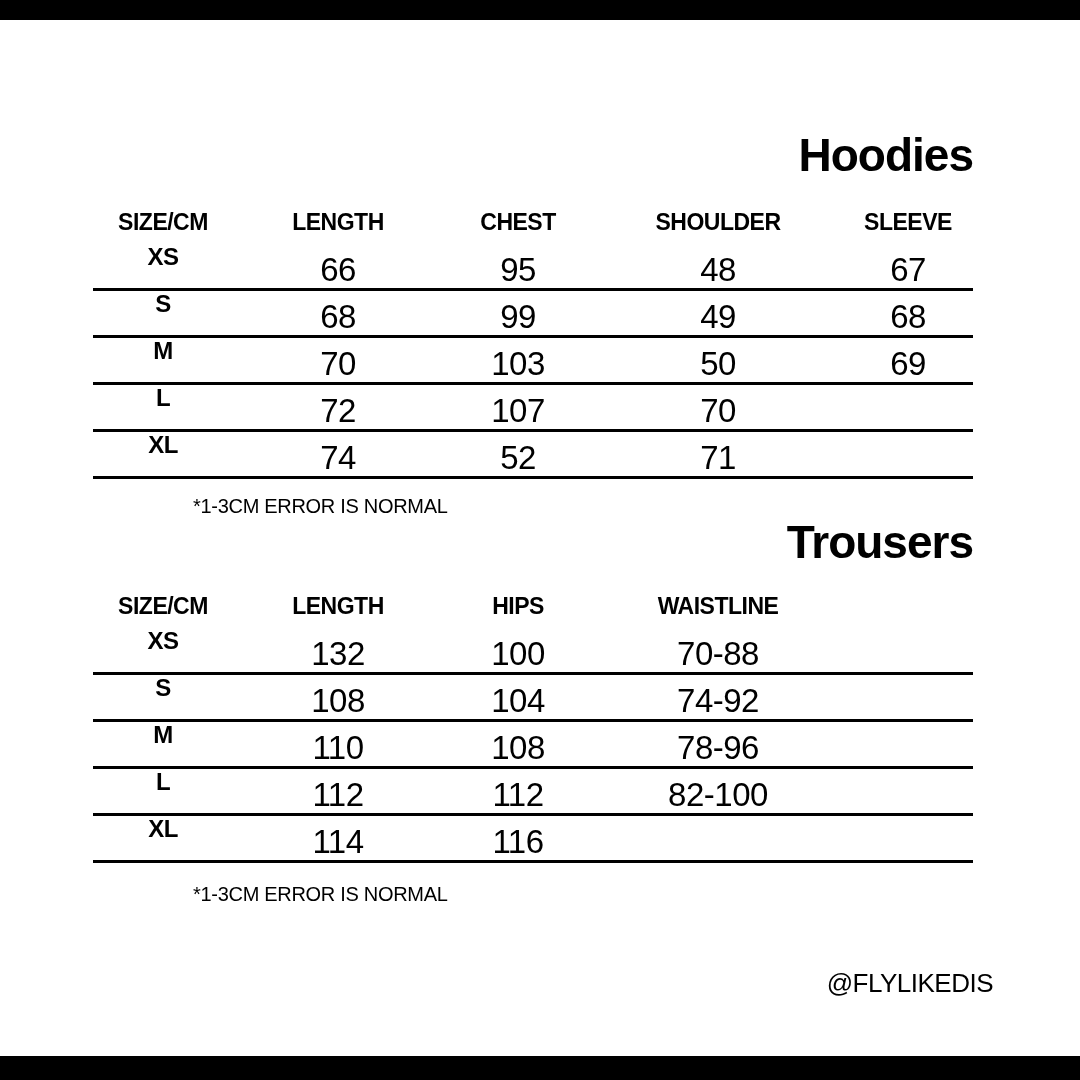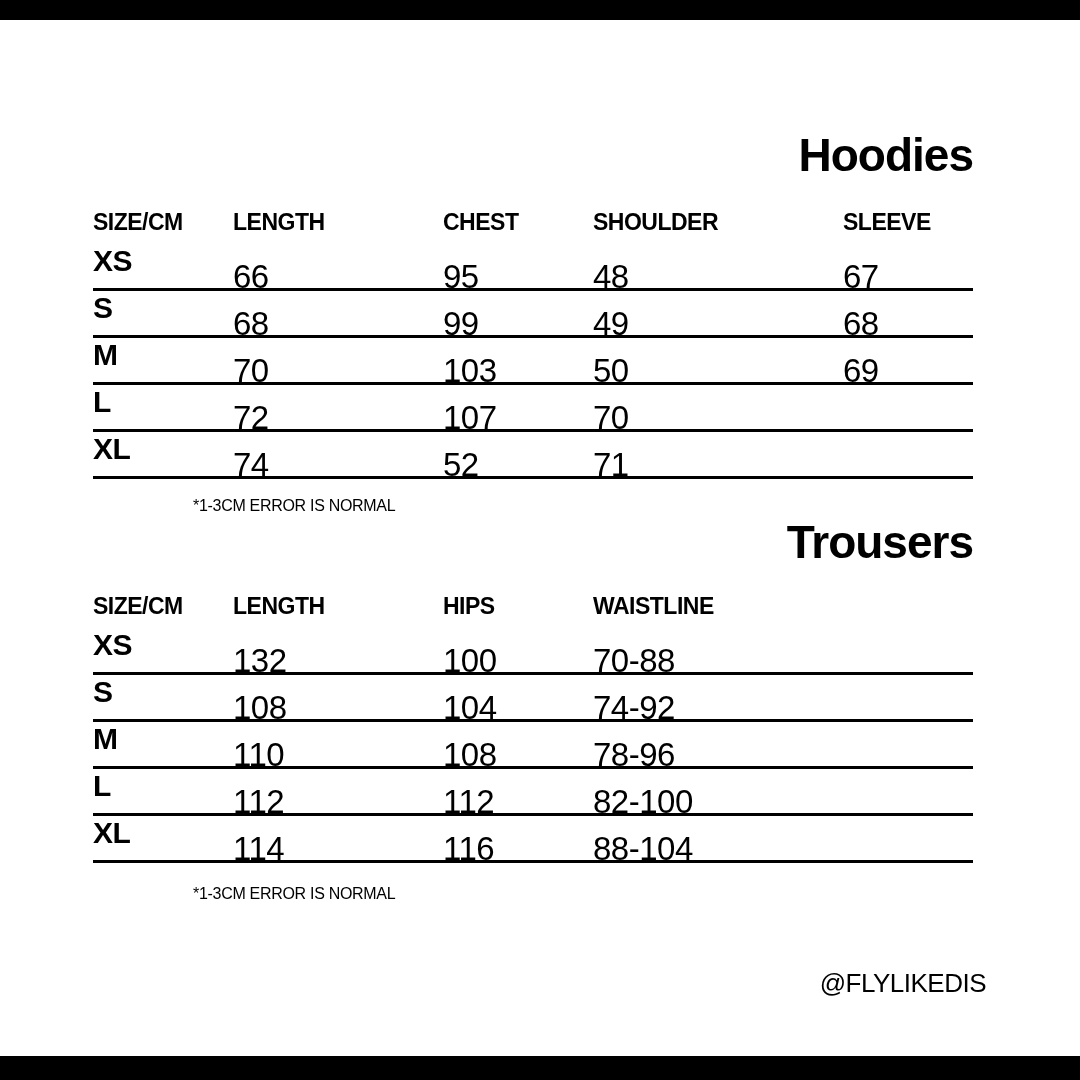--- a/index.html
+++ b/index.html
@@ -47,44 +47,44 @@
     font-size: 23px;
     font-weight: bold;
     letter-spacing: -0.5px;
   }
   .tbody .trow {
     height: 47px;
     border-bottom: 3px solid #000000;
     align-items: end;
   }
   .tcell {
-    text-align: left;
+    text-align: center;
     font-size: 33px;
     letter-spacing: -0.5px;
     line-height: 1.1;
     padding-bottom: 2px;
   }
   .tbody .tcell.size-label {
-    font-size: 30px;
+    font-size: 24px;
     font-weight: bold;
     padding-bottom: 20px;
   }
 
   .note {
-    font-size: 16px;
+    font-size: 20px;
     letter-spacing: -0.3px;
     line-height: 26px;
     padding-left: 100px;
     margin-top: 14px;
   }
   .note-trousers { margin-top: 18px; }
 
   .handle {
     position: absolute;
-    right: 94px;
+    right: 87px;
     top: 968px;
     font-size: 26px;
     letter-spacing: -0.5px;
   }
 </style>
 </head>
 <body>
 
 <div class="bar bar-top"></div>
 
@@ -171,21 +171,20 @@
         <div class="trow">
           <div class="tcell size-label">L</div>
           <div class="tcell">112</div>
           <div class="tcell">112</div>
           <div class="tcell">82-100</div>
         </div>
         <div class="trow">
           <div class="tcell size-label">XL</div>
           <div class="tcell">114</div>
           <div class="tcell">116</div>
-          <div class="tcell">88-104</div>
         </div>
       </div>
   </div>
 
   <div class="note note-trousers">*1-3CM ERROR IS NORMAL</div>
 </div>
 
 <div class="handle">@FLYLIKEDIS</div>
 
 <div class="bar bar-bottom"></div>

